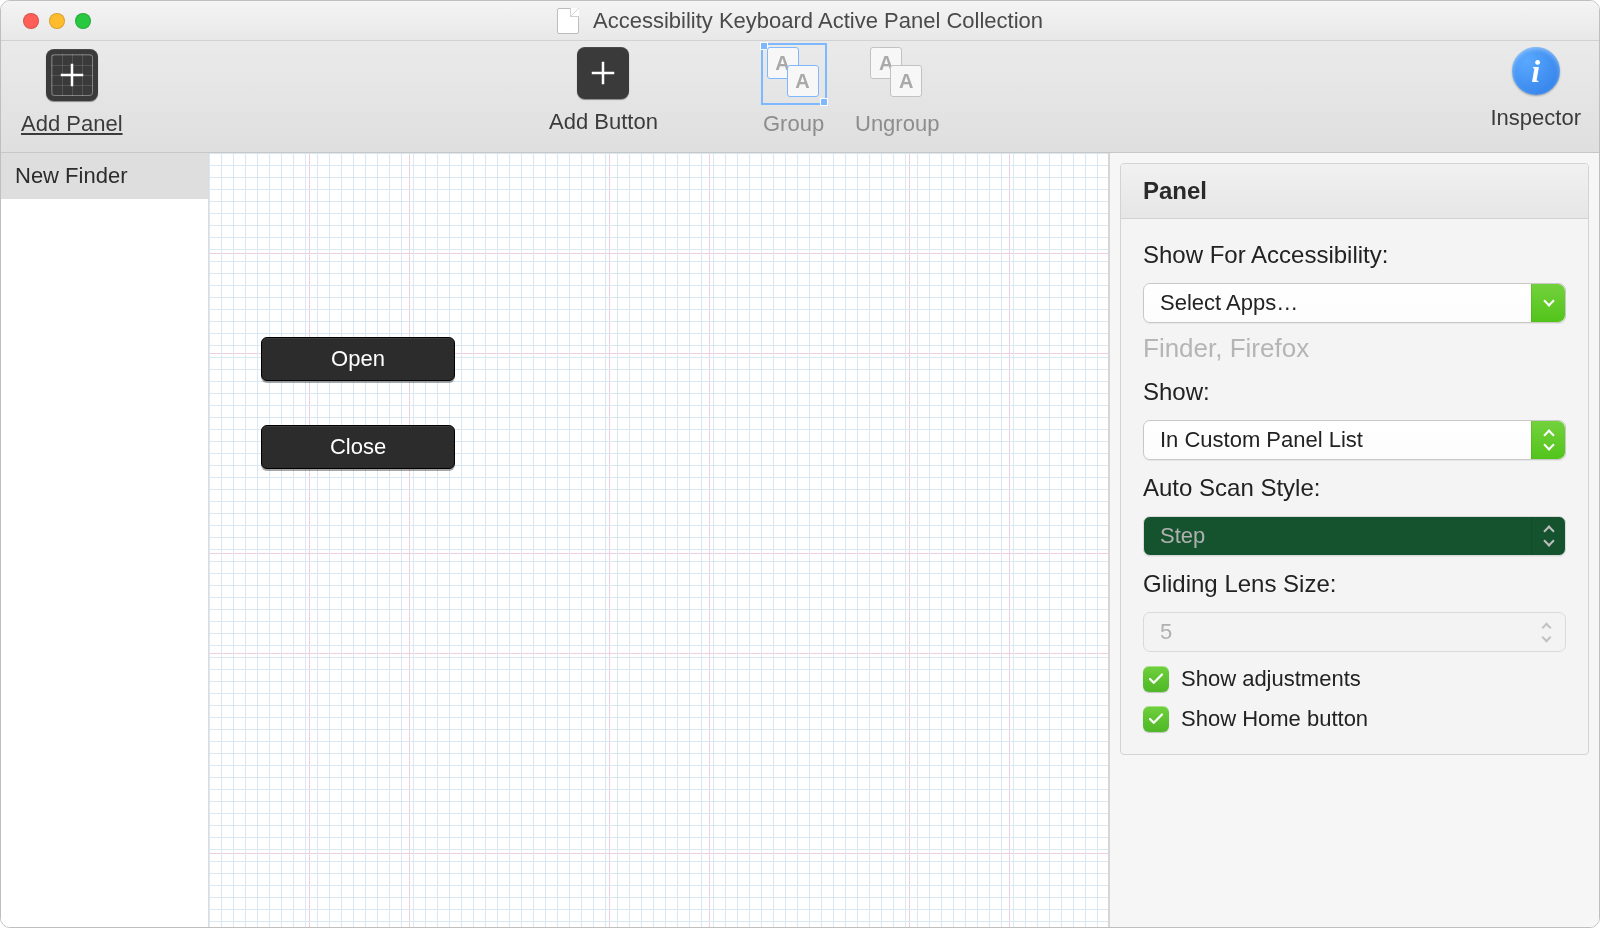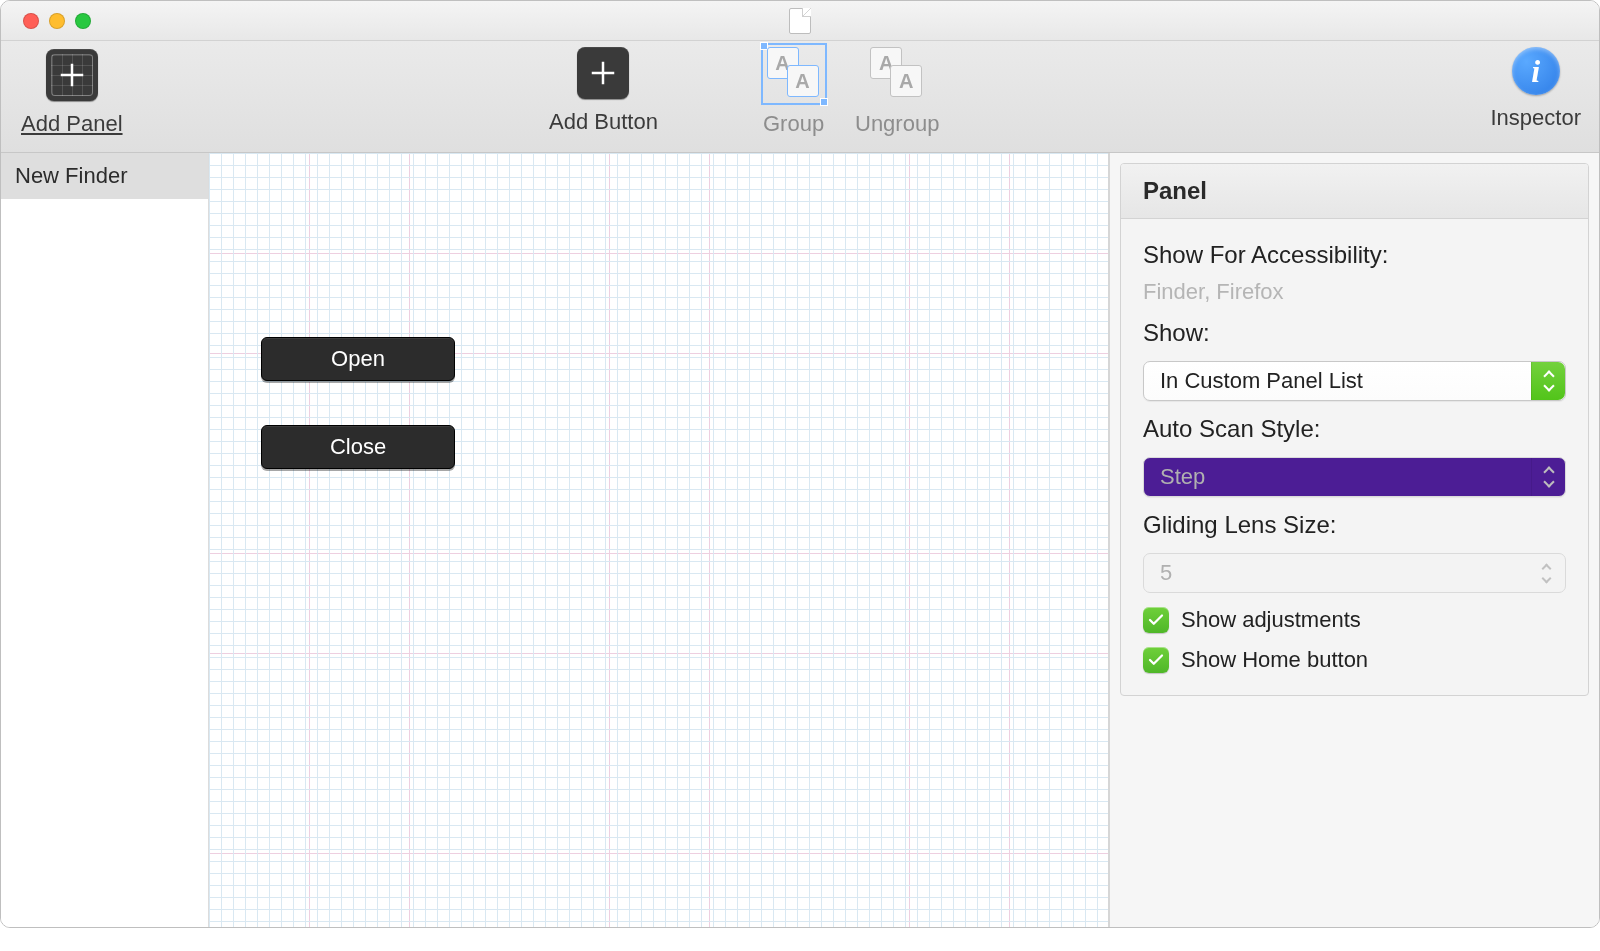--- a/index.html
+++ b/index.html
@@ -181,21 +181,21 @@
     margin: 10px; border: 1px solid #d3d3d3; border-radius: 4px;
     background: #f4f4f4; overflow: hidden;
   }
   .inspector-header {
     background: linear-gradient(to bottom, #f1f1f1, #e6e6e6);
     border-bottom: 1px solid #d3d3d3;
     padding: 13px 22px; font-size: 24px; font-weight: 700; color: #2a2a2a;
   }
   .inspector-body { padding: 22px; display: flex; flex-direction: column; gap: 14px; font-size: 22px; }
   .field-label  { font-size: 24px; color: #222; }
-  .field-hint   { font-size: 22px; color: #b5b5b5; margin-top: -4px; }
+  .field-hint   { font-size: 26px; color: #b5b5b5; margin-top: -4px; }
 
   .mac-select {
     position: relative;
     height: 40px; width: 100%;
     border: 1px solid #c8c8c8; border-radius: 7px;
     background: linear-gradient(to bottom, #ffffff, #fcfcfc);
     display: flex; align-items: center;
     padding: 0 52px 0 16px;
     font-size: 22px; color: #222;
     box-shadow: 0 1px 1px rgba(0,0,0,0.06);
@@ -209,21 +209,21 @@
   }
   .arrow-cap.green { background: linear-gradient(to bottom, #73d13d, #52c41a); }
   .arrow-cap.green .chev { border-color: #fff; }
   .arrow-cap.white { background: transparent; }
   .chev { width: 8px; height: 8px; border-right: 2px solid #5c5c5c; border-bottom: 2px solid #5c5c5c; transform: rotate(45deg); }
   .chev.up { transform: rotate(-135deg); }
   .mac-select.single-arrow .arrow-cap { gap: 0; }
   .mac-select.single-arrow .chev { margin-top: -4px; }
 
   .mac-select.disabled {
-    background: #4c1d95; color: #b0b0b0; border-color: #dadada;
+    background: #14532d; color: #b0b0b0; border-color: #dadada;
   }
   .mac-select.disabled .arrow-cap { background: transparent; }
   .mac-select.disabled .chev { border-color: #bdbdbd; }
 
   .mac-stepper {
     position: relative;
     height: 40px; width: 100%;
     border: 1px solid #dadada; border-radius: 7px;
     background: #f3f3f3;
     display: flex; align-items: center;
@@ -255,20 +255,21 @@
 <div class="window">
 
   <div class="titlebar">
     <div class="traffic-lights">
       <div class="tl tl-close"></div>
       <div class="tl tl-min"></div>
       <div class="tl tl-zoom"></div>
     </div>
     <div class="title-center">
       <span class="doc-icon"></span>
+      <span>Accessibility Keyboard Active Panel Collection</span>
     </div>
   </div>
 
   <div class="toolbar">
 
     <div class="toolbar-item ti-addpanel">
       <div class="square-icon grid">
         <svg class="plus-svg" viewBox="0 0 24 24">
             <path d="M11 3h2v18h-2zM3 11h18v2H3z" fill="#fff"></path>
           </svg>
@@ -326,20 +327,26 @@
         </div>
       </div>
     </div>
 
     <div class="inspector">
       <div class="inspector-inner">
         <div class="inspector-header">Panel</div>
         <div class="inspector-body">
 
           <div class="field-label">Show For Accessibility:</div>
+          <div class="mac-select single-arrow">
+            <span>Select Apps…</span>
+            <div class="arrow-cap green">
+              <div class="chev"></div>
+            </div>
+          </div>
           <div class="field-hint">Finder, Firefox</div>
 
           <div class="field-label">Show:</div>
           <div class="mac-select">
             <span>In Custom Panel List</span>
             <div class="arrow-cap green">
               <div class="chev up"></div>
                 <div class="chev"></div>
             </div>
           </div>

